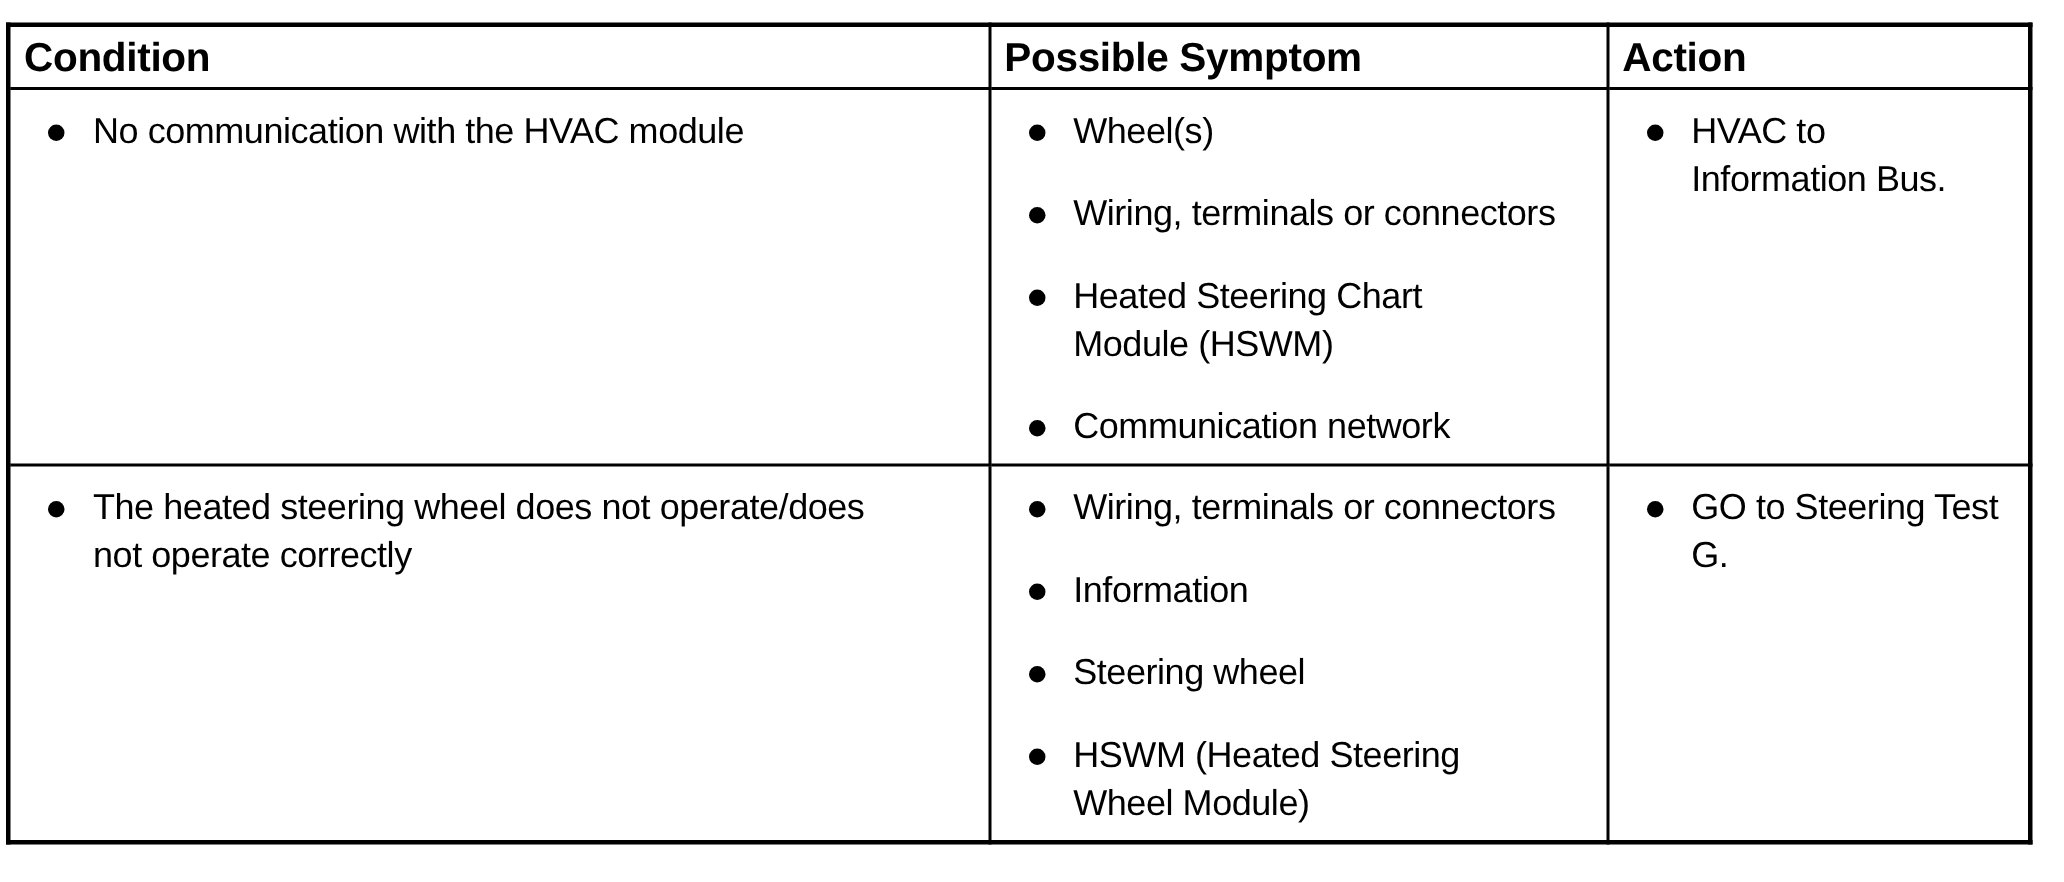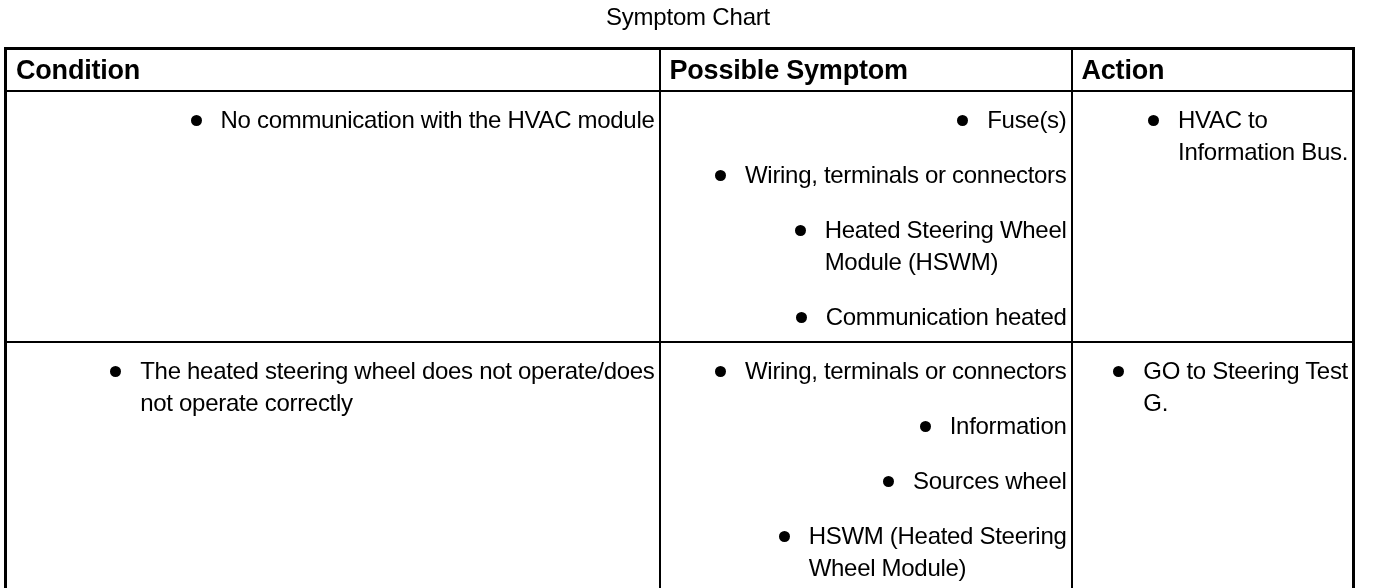--- a/index.html
+++ b/index.html
@@ -46,21 +46,20 @@
   }
   td {
     padding: 12px 4px 8px 25px;
   }
   ul.bullet-list {
     list-style: none;
   }
   ul.bullet-list li {
     display: flex;
     margin-bottom: 23px;
-    justify-content: flex-end;
   }
   ul.bullet-list li:last-child {
     margin-bottom: 0;
   }
   .bullet {
     flex: 0 0 auto;
     width: 11px;
     height: 11px;
     border-radius: 50%;
     background: #000000;
@@ -72,21 +71,20 @@
     line-height: 32px;
     letter-spacing: -0.3px;
     white-space: pre-line;
   }
 </style>
 </head>
 <body>
 
 <div class="page">
 
-  <div class="chart-title">Symptom Chart</div>
 
   <table class="symptom-table">
     <colgroup>
       <col class="c1">
         <col class="c2">
         <col class="c3">
     </colgroup>
     <thead>
       <tr>
         <th>Condition</th>
@@ -101,34 +99,34 @@
             <li>
               <span class="bullet"></span>
               <span class="bullet-text">No communication with the HVAC module</span>
             </li>
           </ul>
         </td>
         <td>
           <ul class="bullet-list">
             <li>
               <span class="bullet"></span>
-              <span class="bullet-text">Fuse(s)</span>
+              <span class="bullet-text">Wheel(s)</span>
             </li>
             <li>
               <span class="bullet"></span>
               <span class="bullet-text">Wiring, terminals or connectors</span>
             </li>
             <li>
               <span class="bullet"></span>
-              <span class="bullet-text">Heated Steering Wheel
+              <span class="bullet-text">Heated Steering Chart
 Module (HSWM)</span>
             </li>
             <li>
               <span class="bullet"></span>
-              <span class="bullet-text">Communication heated</span>
+              <span class="bullet-text">Communication network</span>
             </li>
           </ul>
         </td>
         <td>
           <ul class="bullet-list">
             <li>
               <span class="bullet"></span>
               <span class="bullet-text">HVAC to
 Information Bus.</span>
             </li>
@@ -150,21 +148,21 @@
             <li>
               <span class="bullet"></span>
               <span class="bullet-text">Wiring, terminals or connectors</span>
             </li>
             <li>
               <span class="bullet"></span>
               <span class="bullet-text">Information</span>
             </li>
             <li>
               <span class="bullet"></span>
-              <span class="bullet-text">Sources wheel</span>
+              <span class="bullet-text">Steering wheel</span>
             </li>
             <li>
               <span class="bullet"></span>
               <span class="bullet-text">HSWM (Heated Steering
 Wheel Module)</span>
             </li>
           </ul>
         </td>
         <td>
           <ul class="bullet-list">

